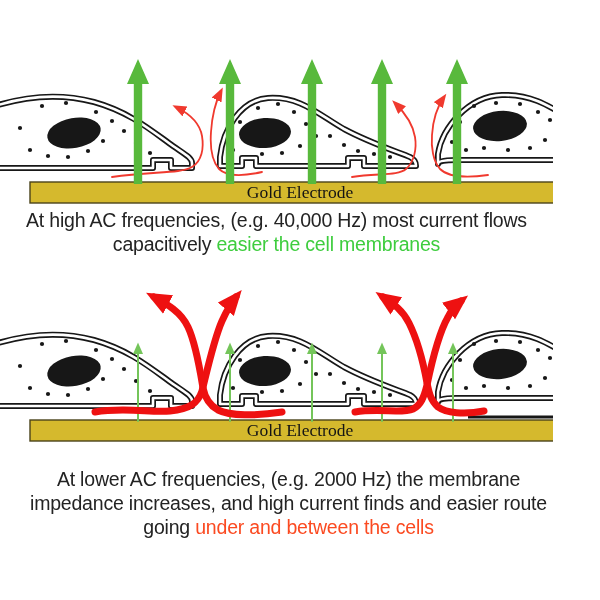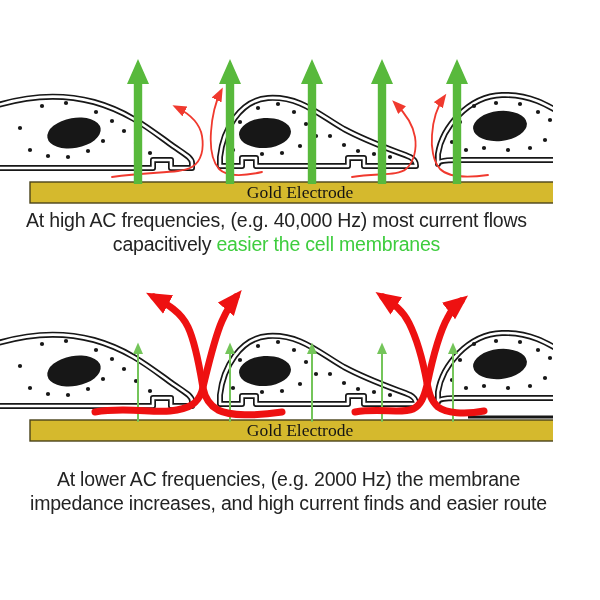--- a/index.html
+++ b/index.html
@@ -167,15 +167,16 @@
   </svg>
 
   <div class="caption caption-top">
     <div><span>At high AC frequencies, (e.g. 40,000 Hz) most current flows</span></div>
     <div><span>capacitively </span><span class="cap-green">easier the cell membranes</span></div>
   </div>
 
   <div class="caption caption-bottom">
     <div><span>At lower AC frequencies, (e.g. 2000 Hz) the membrane</span></div>
     <div><span>impedance increases, and high current finds and easier route</span></div>
+    <div><span>going </span><span class="cap-red">under and between the cells</span></div>
   </div>
 
 </div>
 
 </body></html>

